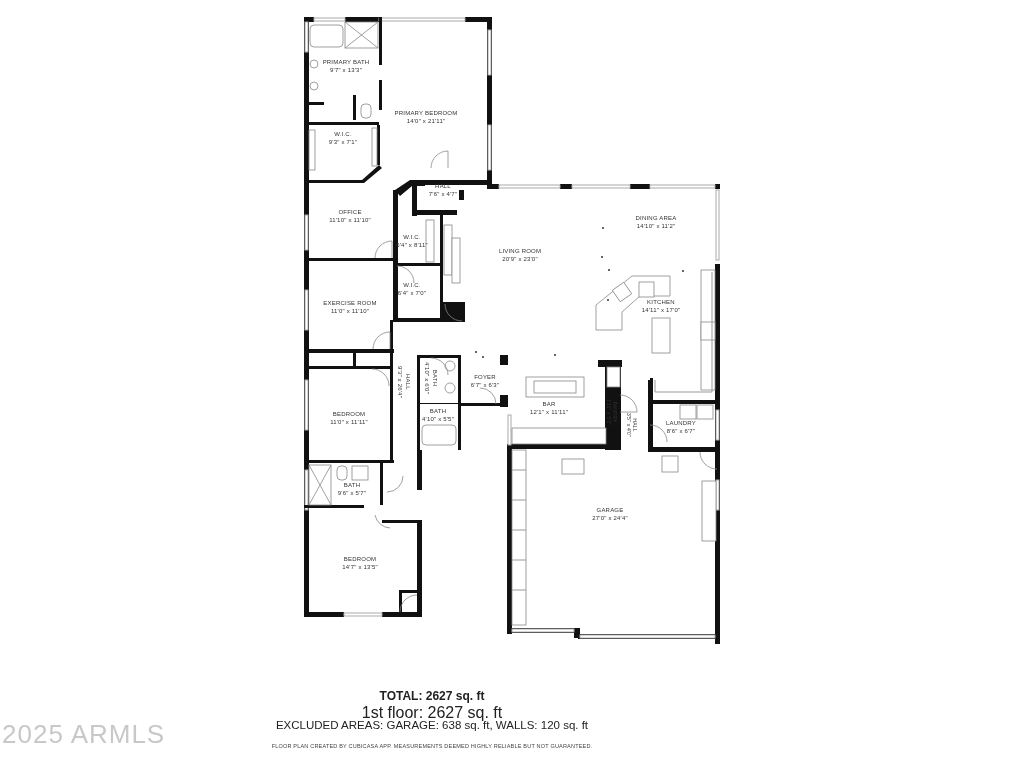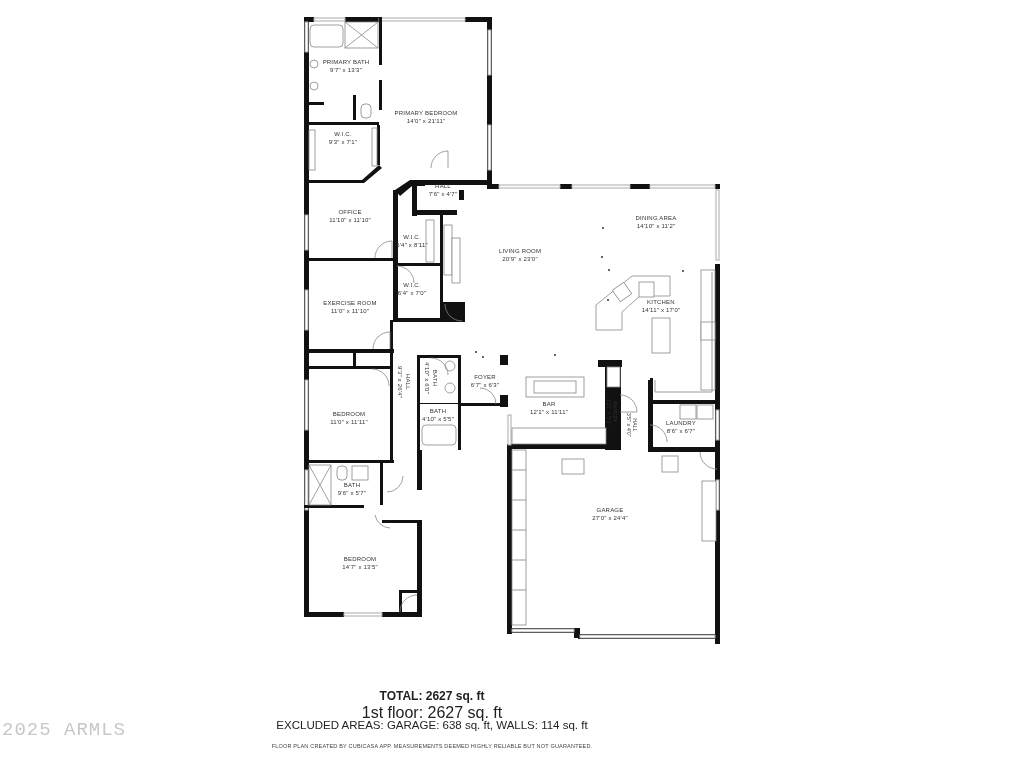--- a/index.html
+++ b/index.html
@@ -12,21 +12,21 @@
   .door { fill: none; stroke: #888; stroke-width: 0.8; }
   .rlabel { position: absolute; text-align: center; font-size: 6px; line-height: 7.5px; color: #333; letter-spacing: 0.2px; white-space: nowrap; transform: translateX(-50%); }
   .rlabel .nm { display: block; text-transform: uppercase; }
   .rlabel .dm { display: block; }
   .rot { transform: translate(-50%, -50%) rotate(90deg); }
   .summary { position: absolute; left: 8px; width: 848px; text-align: center; color: #222; }
   #total { top: 689px; font-size: 12px; font-weight: bold; }
   #floor1 { top: 704px; font-size: 16px; }
   #excluded { top: 719px; font-size: 11.5px; }
   #disclaimer { top: 743px; font-size: 5.5px; letter-spacing: 0.2px; color: #444; }
-  #watermark { position: absolute; left: 2px; top: 719px; font-size: 19px; color: #c8c8c8; letter-spacing: 1px; font-family: Liberation Mono, monospace; font-weight: 200; }
+  #watermark { position: absolute; left: 2px; top: 719px; font-size: 26px; color: #c8c8c8; letter-spacing: 1px; font-family: Liberation Sans, sans-serif; font-weight: 200; }
 </style>
 </head>
 <body>
 
 <svg id="plan" viewBox="0 0 1024 768" xmlns="http://www.w3.org/2000/svg">
 
   <g>
 
     <rect class="wall" x="304" y="17" width="10" height="5"></rect>
     <rect class="wall" x="345" y="17" width="34" height="5"></rect>
@@ -312,15 +312,15 @@
   <span class="nm">BEDROOM</span>
   <span class="dm">14'7" x 13'5"</span>
 </div>
 <div class="rlabel" style="left:610px;top:507px;">
   <span class="nm">GARAGE</span>
   <span class="dm">27'0" x 24'4"</span>
 </div>
 
 <div id="total" class="summary">TOTAL: 2627 sq. ft</div>
 <div id="floor1" class="summary">1st floor: 2627 sq. ft</div>
-<div id="excluded" class="summary">EXCLUDED AREAS: GARAGE: 638 sq. ft, WALLS: 114 sq. ft</div>
+<div id="excluded" class="summary">EXCLUDED AREAS: GARAGE: 638 sq. ft, WALLS: 120 sq. ft</div>
 <div id="disclaimer" class="summary">FLOOR PLAN CREATED BY CUBICASA APP. MEASUREMENTS DEEMED HIGHLY RELIABLE BUT NOT GUARANTEED.</div>
 <div id="watermark">2025 ARMLS</div>
 
 </body></html>

